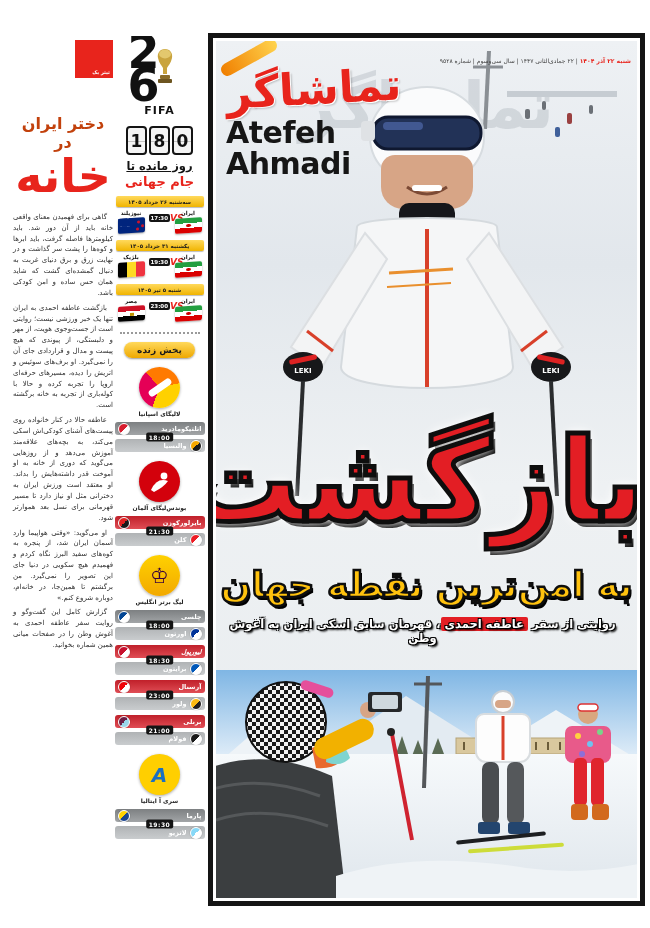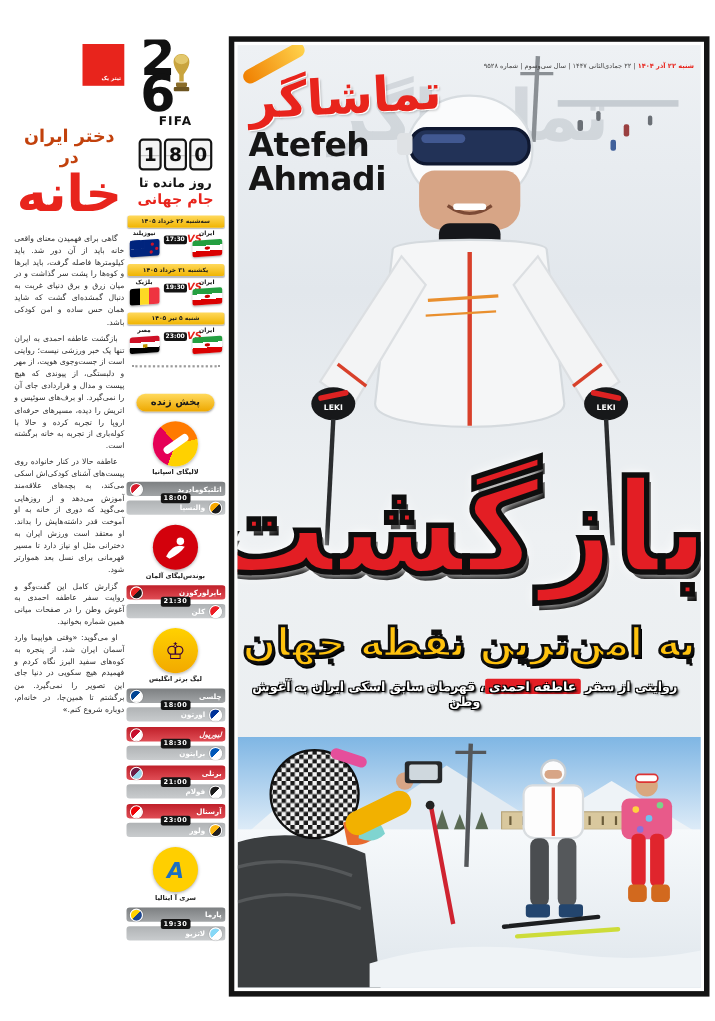--- a/index.html
+++ b/index.html
@@ -17,21 +17,21 @@
   .mid-col{position:absolute;left:114px;top:36px;width:91px;height:872px;overflow:hidden;
            display:flex;flex-direction:column;align-items:center;}
   .fifa26{position:relative;width:64px;height:84px;flex:none;}
   .fifa-digit{font-size:46px;font-weight:bold;line-height:.72;color:#111;text-align:left;letter-spacing:-2px;}
   .fifa-trophy{position:absolute;left:26px;top:12px;}
   .fifa-word{text-align:center;font-size:11px;font-weight:bold;color:#111;letter-spacing:1px;margin-top:2px;}
   .flip{display:flex;gap:2px;margin-top:6px;}
   .flip .d{position:relative;width:17px;height:25px;background:#f4f4f4;border:2px solid #141414;border-radius:4px;
            display:flex;align-items:center;justify-content:center;font-size:17px;font-weight:bold;color:#111;}
   .flip .d::after{content:"";position:absolute;left:0;right:0;top:50%;height:1px;background:#00000033;}
-  .roz{font-size:11.5px;font-weight:bold;color:#141414;margin-top:4px;}
+  .roz{font-size:11.5px;font-weight:bold;color:#141414;margin-top:4px;text-decoration:underline;}
   .jam{font-size:13px;font-weight:bold;color:#e8241c;margin-top:1px;}
   .fixture{width:88px;margin-top:7px;flex:none;}
   .ribbon{height:11px;background:linear-gradient(#ffd95c,#f0b400);border-radius:2px;box-shadow:0 1px 1px #0004;
           display:flex;align-items:center;justify-content:center;font-size:5.5px;font-weight:bold;color:#1a1a1a;direction:rtl;}
   .fx-row{display:flex;justify-content:space-between;align-items:flex-start;margin-top:3px;}
   .fx-side{width:31px;display:flex;flex-direction:column;align-items:center;}
   .fx-name{font-size:5.5px;font-weight:bold;color:#111;}
   .flag{width:27px;height:15px;border-radius:2px;margin-top:2px;box-shadow:0 1px 2px #0005;position:relative;overflow:hidden;transform:skewY(-4deg);}
   .flag-iran{background:linear-gradient(#239f40 34%,#ffffff 34% 66%,#da0000 66%);}
   .flag-iran::after{content:"";position:absolute;left:11px;top:6px;width:5px;height:3px;background:#c00;border-radius:50%;}
@@ -43,21 +43,21 @@
       background-blend-mode:normal;background-color:#1a3a8c;}
   .flag-new-zealand::after{content:"";position:absolute;right:5px;top:3px;width:3px;height:3px;background:#cc142b;border-radius:50%;
       box-shadow:4px 4px 0 #cc142b,-1px 7px 0 #cc142b;}
   .flag-belgium{background:linear-gradient(90deg,#000 33%,#fdda24 33% 66%,#ef3340 66%);}
   .flag-egypt{background:linear-gradient(#ce1126 34%,#ffffff 34% 66%,#000 66%);}
   .flag-egypt::after{content:"";position:absolute;left:12px;top:6.5px;width:4px;height:3px;background:#c09300;}
   .fx-mid{width:22px;display:flex;flex-direction:row;align-items:center;padding-top:2px;}
   .fx-time{background:#141414;color:#fff;font-size:5.5px;font-weight:bold;padding:1px 2px;border-radius:2px;}
   .fx-vs{color:#e8241c;font-weight:bold;font-style:italic;font-size:9px;margin-top:1px;}
   .dots{width:80px;border-top:2px dotted #9a9a9a;margin-top:11px;flex:none;}
-  .live-btn{margin-top:24px;background:linear-gradient(#ffd95c,#eea800);border-radius:9px;padding:3px 13px;
+  .live-btn{margin-top:8px;background:linear-gradient(#ffd95c,#eea800);border-radius:9px;padding:3px 13px;
             font-size:9px;font-weight:bold;color:#1a1a1a;box-shadow:0 1px 2px #0006;flex:none;cursor:pointer;}
   .lg{display:flex;flex-direction:column;align-items:center;margin-top:9px;flex:none;}
   .lg-logo{width:41px;height:41px;border-radius:50%;display:flex;flex-direction:column;align-items:center;justify-content:center;
            box-shadow:0 1px 3px #0005;position:relative;overflow:hidden;}
   .logo-laliga{background:conic-gradient(from 200deg,#e50056 0 33%,#ff7a00 33% 66%,#ffd100 66% 100%);}
   .logo-laliga::after{content:"";position:absolute;width:26px;height:7px;background:#fff;border-radius:4px;transform:rotate(-35deg);}
   .logo-bundesliga{background:#d3010c;}
   .logo-pl{background:linear-gradient(#ffd100,#f2a900);color:#38003c;font-size:21px;font-weight:bold;}
   .logo-seriea{background:#ffcf00;color:#1b6fc2;font-size:20px;font-weight:bold;font-style:italic;}
   .lg-label{font-size:6px;font-weight:bold;color:#222;margin-top:2px;direction:rtl;}
@@ -105,25 +105,25 @@
 
 <div class="page">
 
   <div class="left-col">
     <div class="kicker">
       <span class="kicker-label">تیتر یک</span>
     </div>
     <div class="lc-title1">دختر ایران در</div>
     <div class="lc-title2">خانه</div>
     <div class="lc-body" id="lc-body">
-        <p>گاهی برای فهمیدن معنای واقعی خانه باید از آن دور شد. باید کیلومترها فاصله گرفت، باید ابرها و کوه‌ها را پشت سر گذاشت و در میان زرق و برق دنیای غربت به دنبال گمشده‌ای گشت که شاید همان حس ساده و امن کودکی باشد.</p>
+        <p>گاهی برای فهمیدن معنای واقعی خانه باید از آن دور شد. باید کیلومترها فاصله گرفت، باید ابرها و کوه‌ها را پشت سر گذاشت و در نهایت زرق و برق دنیای غربت به دنبال گمشده‌ای گشت که شاید همان حس ساده و امن کودکی باشد.</p>
         <p>بازگشت عاطفه احمدی به ایران تنها یک خبر ورزشی نیست؛ روایتی است از جست‌وجوی هویت، از مهر و دلبستگی، از پیوندی که هیچ پیست و مدال و قراردادی جای آن را نمی‌گیرد. او برف‌های سوئیس و اتریش را دیده، مسیرهای حرفه‌ای اروپا را تجربه کرده و حالا با کوله‌باری از تجربه به خانه برگشته است.</p>
         <p>عاطفه حالا در کنار خانواده روی پیست‌های آشنای کودکی‌اش اسکی می‌کند، به بچه‌های علاقه‌مند آموزش می‌دهد و از روزهایی می‌گوید که دوری از خانه به او آموخت قدر داشته‌هایش را بداند. او معتقد است ورزش ایران به دخترانی مثل او نیاز دارد تا مسیر قهرمانی برای نسل بعد هموارتر شود.</p>
+        <p>او می‌گوید: «وقتی هواپیما وارد آسمان ایران شد، از پنجره به کوه‌های سفید البرز نگاه کردم و فهمیدم هیچ سکویی در دنیا جای این تصویر را نمی‌گیرد. من برگشتم تا همین‌جا، در خانه‌ام، دوباره شروع کنم.»</p>
         <p>گزارش کامل این گفت‌وگو و روایت سفر عاطفه احمدی به آغوش وطن را در صفحات میانی همین شماره بخوانید.</p>
-        <p>او می‌گوید: «وقتی هواپیما وارد آسمان ایران شد، از پنجره به کوه‌های سفید البرز نگاه کردم و فهمیدم هیچ سکویی در دنیا جای این تصویر را نمی‌گیرد. من برگشتم تا همین‌جا، در خانه‌ام، دوباره شروع کنم.»</p>
       </div>
   </div>
 
   <div class="mid-col">
     <div class="fifa26">
       <div class="fifa-digit">2</div>
       <div class="fifa-digit">6</div>
       <div class="fifa-trophy">
         <svg width="22" height="36" viewBox="0 0 22 36">
           <path d="M11 1 C16 1 19 5 18 10 C17 15 14 18 13 20 L13 26 L9 26 L9 20 C8 18 5 15 4 10 C3 5 6 1 11 1 Z" fill="#c9a43e"></path>
@@ -253,38 +253,38 @@
             <span class="crest" style="background: linear-gradient(135deg, rgb(200, 16, 46) 50%, rgb(255, 255, 255) 50%);"></span>
           </div>
           <div class="match-time">18:30</div>
           <div class="bar bottom">
             <span class="crest" style="background: linear-gradient(135deg, rgb(0, 87, 184) 50%, rgb(255, 255, 255) 50%);"></span>
             <span>برایتون</span>
           </div>
         </div>
         <div class="match">
           <div class="bar top red" style="justify-content: space-between;">
+            <span>آرسنال</span>
+            <span class="crest" style="background: linear-gradient(135deg, rgb(239, 1, 7) 50%, rgb(255, 255, 255) 50%);"></span>
+          </div>
+          <div class="match-time">23:00</div>
+          <div class="bar bottom">
+            <span class="crest" style="background: linear-gradient(135deg, rgb(253, 185, 19) 50%, rgb(35, 31, 32) 50%);"></span>
+            <span>ولور</span>
+          </div>
+        </div>
+        <div class="match">
+          <div class="bar top red" style="justify-content: space-between;">
             <span>برنلی</span>
             <span class="crest" style="background: linear-gradient(135deg, rgb(108, 29, 69) 50%, rgb(153, 214, 234) 50%);"></span>
           </div>
           <div class="match-time">21:00</div>
           <div class="bar bottom">
             <span class="crest" style="background: linear-gradient(135deg, rgb(26, 26, 26) 50%, rgb(255, 255, 255) 50%);"></span>
             <span>فولام</span>
-          </div>
-        </div>
-        <div class="match">
-          <div class="bar top red" style="justify-content: space-between;">
-            <span>آرسنال</span>
-            <span class="crest" style="background: linear-gradient(135deg, rgb(239, 1, 7) 50%, rgb(255, 255, 255) 50%);"></span>
-          </div>
-          <div class="match-time">23:00</div>
-          <div class="bar bottom">
-            <span class="crest" style="background: linear-gradient(135deg, rgb(253, 185, 19) 50%, rgb(35, 31, 32) 50%);"></span>
-            <span>ولور</span>
           </div>
         </div>
         <div class="lg">
           <div class="lg-logo logo-seriea">A</div>
           <div class="lg-label">سری آ ایتالیا</div>
         </div>
         <div class="match">
           <div class="bar top" style="justify-content: space-between;">
             <span>پارما</span>
             <span class="crest" style="background: linear-gradient(135deg, rgb(255, 210, 0) 50%, rgb(27, 69, 143) 50%);"></span>

